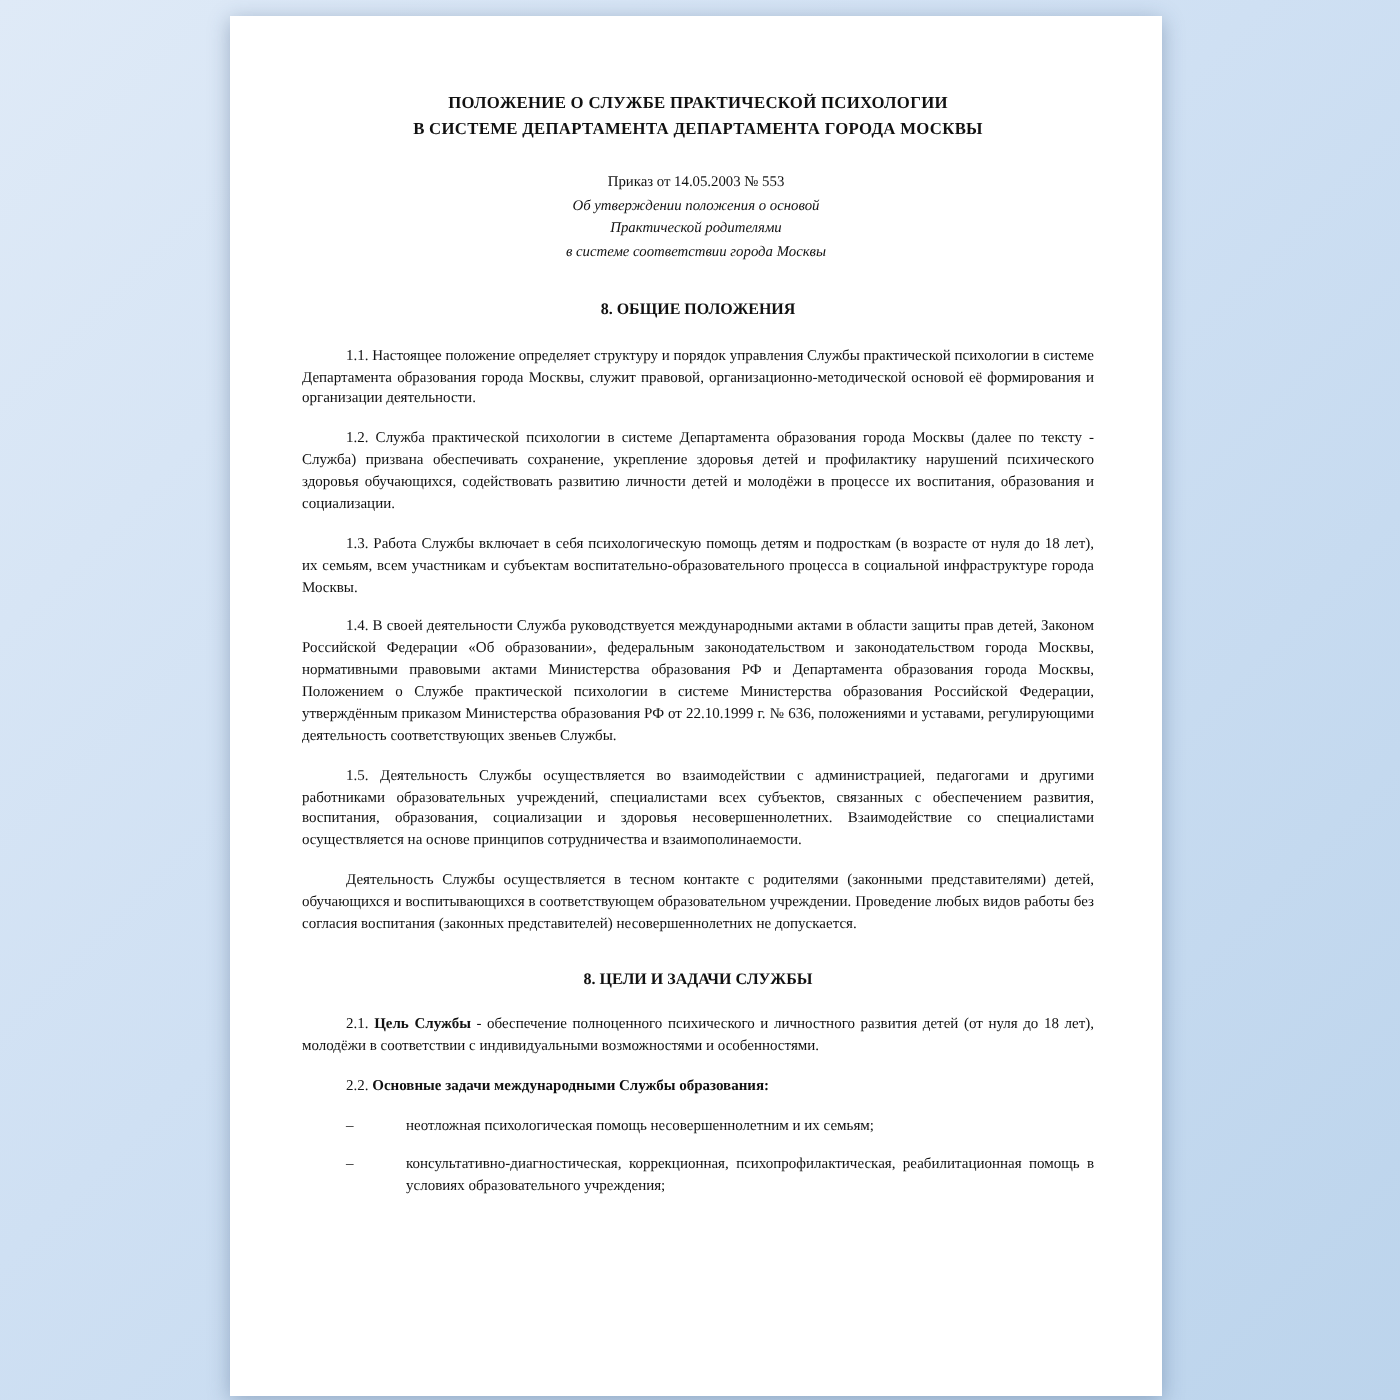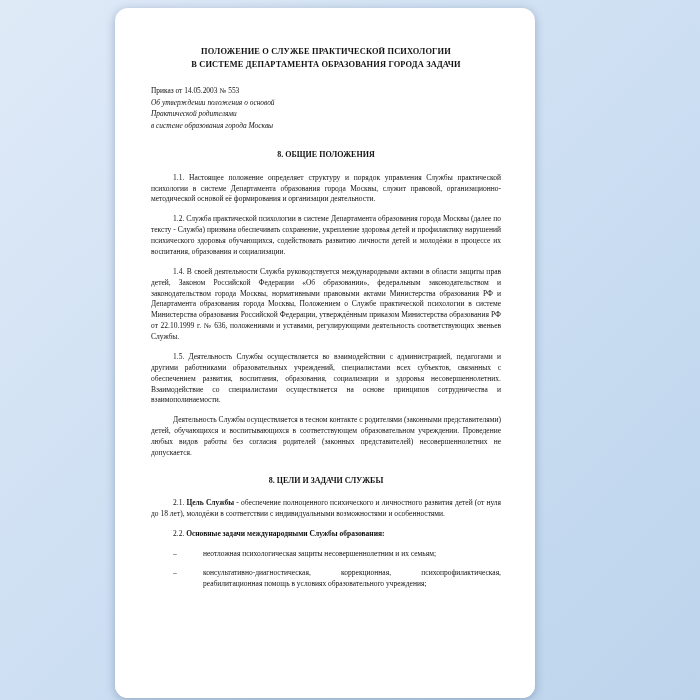--- a/index.html
+++ b/index.html
@@ -10,47 +10,46 @@
     width: 700px;
     height: 700px;
     background: linear-gradient(135deg, #dfeaf7 0%, #cfe0f3 45%, #bcd4ec 100%);
     font-family: "Liberation Serif", serif;
     overflow: hidden;
   }
   .page-wrap {
     position: absolute;
     left: 115px;
     top: 8px;
-    width: 420px;
+    width: 466px;
     height: 690px;
     background: #ffffff;
     box-shadow: 0 2px 10px rgba(40, 70, 110, 0.35);
     overflow: hidden;
-    border-radius: 13px;
   }
   .page-inner {
     padding: 38px 34px 0 36px;
     color: #111111;
     font-size: 7.5px;
     line-height: 1.45;
     text-align: justify;
   }
   .doc-title {
     text-align: center;
     font-weight: bold;
     font-size: 8.4px;
     line-height: 1.5;
     letter-spacing: 0.15px;
     margin: 0 0 14px 0;
   }
   .doc-title .line {
     display: block;
   }
   .order-block {
-    text-align: left;
+    text-align: center;
     font-style: italic;
     font-size: 7.4px;
     line-height: 1.55;
     margin: 0 2px 18px 0;
   }
   .order-block .first {
     font-style: normal;
   }
   .section-head {
     text-align: center;
@@ -92,47 +91,48 @@
   }
 </style>
 </head>
 <body>
 
 <div class="page-wrap">
   <div class="page-inner">
 
     <div class="doc-title">
       <span class="line">ПОЛОЖЕНИЕ О СЛУЖБЕ ПРАКТИЧЕСКОЙ ПСИХОЛОГИИ</span>
-      <span class="line">В СИСТЕМЕ ДЕПАРТАМЕНТА ОБРАЗОВАНИЯ ГОРОДА ЗАДАЧИ</span>
+      <span class="line">В СИСТЕМЕ ДЕПАРТАМЕНТА ДЕПАРТАМЕНТА ГОРОДА МОСКВЫ</span>
     </div>
 
     <div class="order-block">
       <div class="first">Приказ от 14.05.2003 № 553</div>
       <div>Об утверждении положения о основой</div>
       <div>Практической родителями</div>
-      <div>в системе образования города Москвы</div>
+      <div>в системе соответствии города Москвы</div>
     </div>
 
     <div class="section-head">8. ОБЩИЕ ПОЛОЖЕНИЯ</div>
 
     <p class="para">1.1. Настоящее положение определяет структуру и порядок управления Службы практической психологии в системе Департамента образования города Москвы, служит правовой, организационно-методической основой её формирования и организации деятельности.</p>
     <p class="para">1.2. Служба практической психологии в системе Департамента образования города Москвы (далее по тексту - Служба) призвана обеспечивать сохранение, укрепление здоровья детей и профилактику нарушений психического здоровья обучающихся, содействовать развитию личности детей и молодёжи в процессе их воспитания, образования и социализации.</p>
+    <p class="para">1.3. Работа Службы включает в себя психологическую помощь детям и подросткам (в возрасте от нуля до 18 лет), их семьям, всем участникам и субъектам воспитательно-образовательного процесса в социальной инфраструктуре города Москвы.</p>
     <p class="para">1.4. В своей деятельности Служба руководствуется международными актами в области защиты прав детей, Законом Российской Федерации «Об образовании», федеральным законодательством и законодательством города Москвы, нормативными правовыми актами Министерства образования РФ и Департамента образования города Москвы, Положением о Службе практической психологии в системе Министерства образования Российской Федерации, утверждённым приказом Министерства образования РФ от 22.10.1999 г. № 636, положениями и уставами, регулирующими деятельность соответствующих звеньев Службы.</p>
     <p class="para">1.5. Деятельность Службы осуществляется во взаимодействии с администрацией, педагогами и другими работниками образовательных учреждений, специалистами всех субъектов, связанных с обеспечением развития, воспитания, образования, социализации и здоровья несовершеннолетних. Взаимодействие со специалистами осуществляется на основе принципов сотрудничества и взаимополинаемости.</p>
-    <p class="para">Деятельность Службы осуществляется в тесном контакте с родителями (законными представителями) детей, обучающихся и воспитывающихся в соответствующем образовательном учреждении. Проведение любых видов работы без согласия родителей (законных представителей) несовершеннолетних не допускается.</p>
+    <p class="para">Деятельность Службы осуществляется в тесном контакте с родителями (законными представителями) детей, обучающихся и воспитывающихся в соответствующем образовательном учреждении. Проведение любых видов работы без согласия воспитания (законных представителей) несовершеннолетних не допускается.</p>
 
     <div class="section-head">8. ЦЕЛИ И ЗАДАЧИ СЛУЖБЫ</div>
 
     <p class="para">2.1. <span class="bold">Цель Службы</span> - обеспечение полноценного психического и личностного развития детей (от нуля до 18 лет), молодёжи в соответствии с индивидуальными возможностями и особенностями.</p>
     <p class="para">2.2. <span class="bold">Основные задачи международными Службы образования:</span></p>
 
     <ul class="dashlist">
       <li>
         <span class="dash">–</span>
-        <span>неотложная психологическая защиты несовершеннолетним и их семьям;</span>
+        <span>неотложная психологическая помощь несовершеннолетним и их семьям;</span>
       </li>
       <li>
         <span class="dash">–</span>
         <span>консультативно-диагностическая, коррекционная, психопрофилактическая, реабилитационная помощь в условиях образовательного учреждения;</span>
       </li>
     </ul>
 
   </div>
   <div class="bottom-fade"></div>
 </div>

